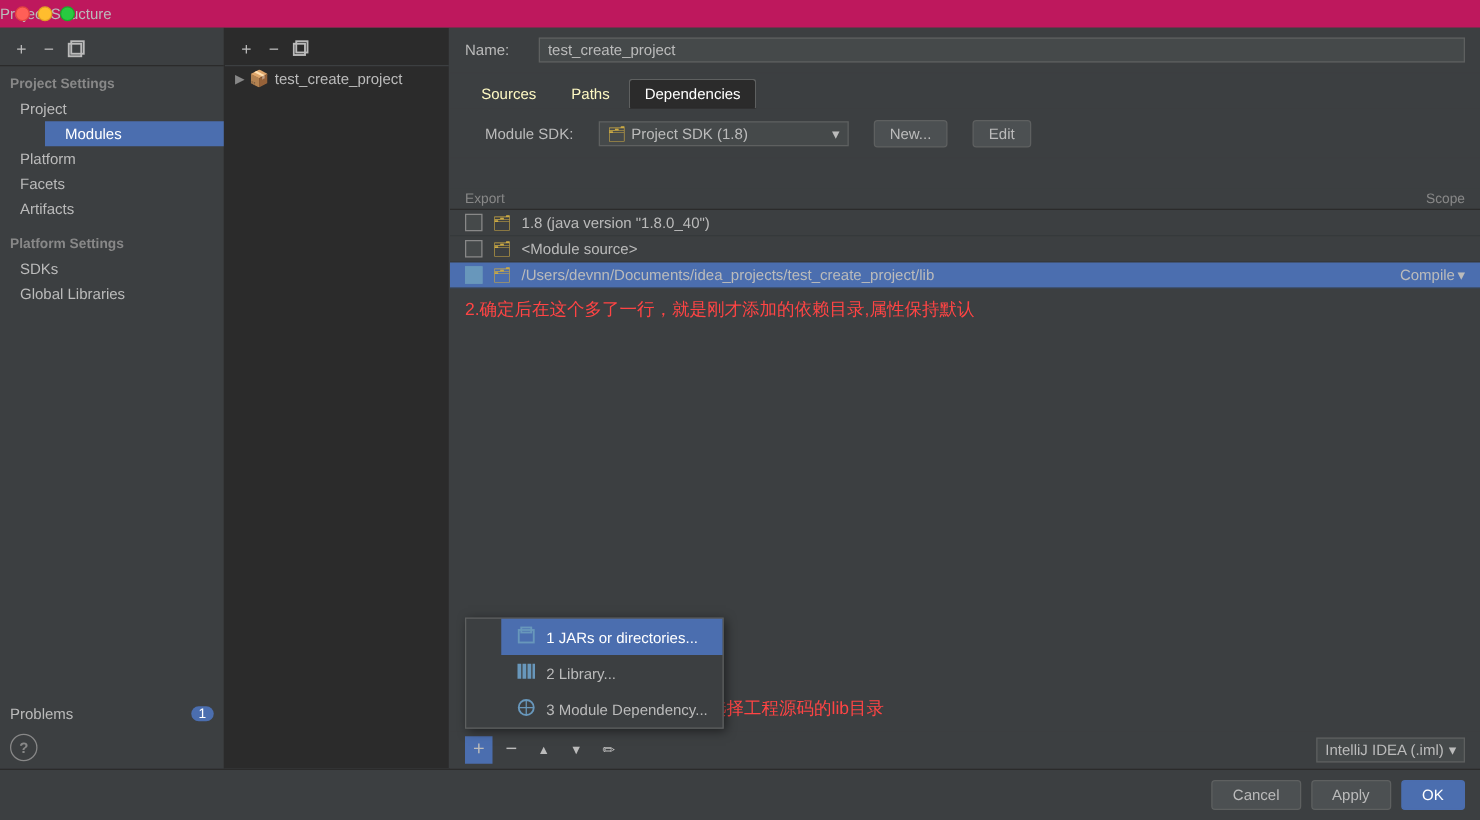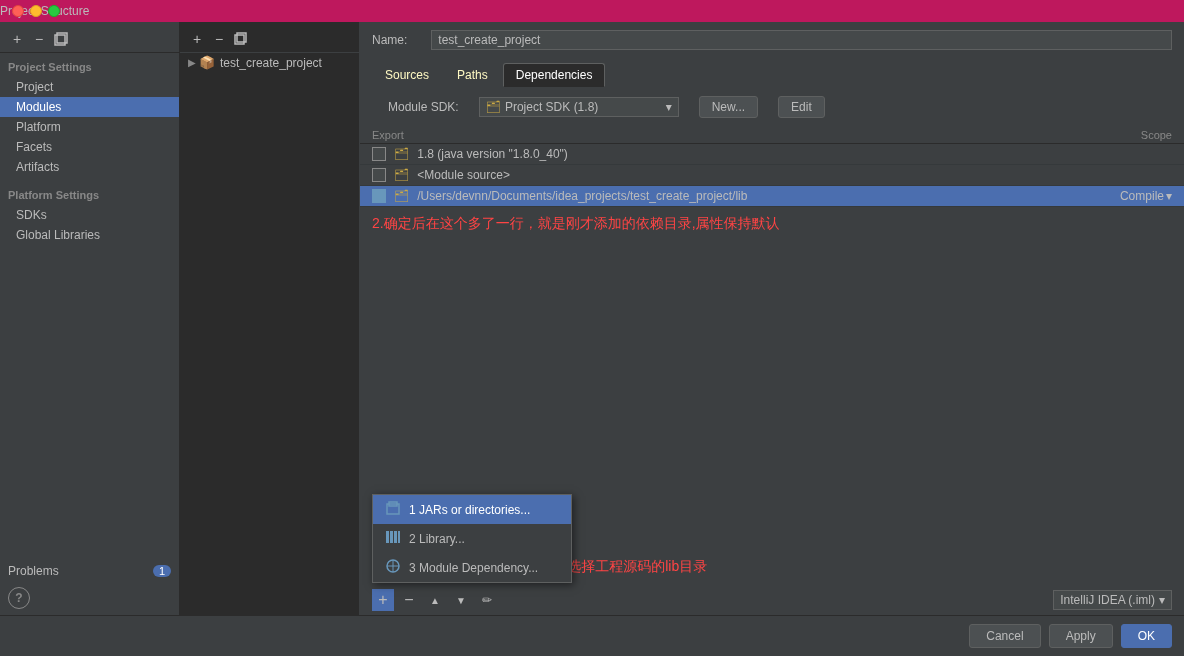--- a/index.html
+++ b/index.html
@@ -81,20 +81,21 @@
     }
     .sidebar-item {
       padding: 3px 8px 3px 16px;
       cursor: pointer;
       color: #bbbbbb;
       font-size: 12px;
     }
     .sidebar-item.active {
       background: #4b6eaf;
       color: #ffffff;
+      margin-left: 36px;
     }
     .sidebar-divider {
       height: 8px;
     }
     .problems-item {
       display: flex;
       align-items: center;
       justify-content: space-between;
       padding: 3px 8px;
       cursor: pointer;
@@ -195,20 +196,21 @@
       color: #bbbbbb;
       padding: 3px 12px;
       font-size: 12px;
       cursor: pointer;
       border-radius: 3px;
     }
     .deps-table {
       flex: 1;
       overflow: auto;
       position: relative;
+      margin-top: 24px;
     }
     .deps-table-header {
       display: flex;
       background: #3c3f41;
       border-bottom: 1px solid #2b2b2b;
       padding: 2px 12px;
       font-size: 11px;
       color: #888;
     }
     .deps-table-header .col-check { width: 30px; }
@@ -300,20 +302,21 @@
     }
     .dropdown-popup {
       position: absolute;
       bottom: 32px;
       left: 12px;
       background: #3c3f41;
       border: 1px solid #5e6060;
       box-shadow: 2px 2px 8px rgba(0,0,0,0.5);
       z-index: 100;
       min-width: 200px;
+      padding-left: 28px;
     }
     .dropdown-item {
       display: flex;
       align-items: center;
       padding: 5px 12px;
       gap: 8px;
       cursor: pointer;
       font-size: 12px;
       color: #bbbbbb;
     }

